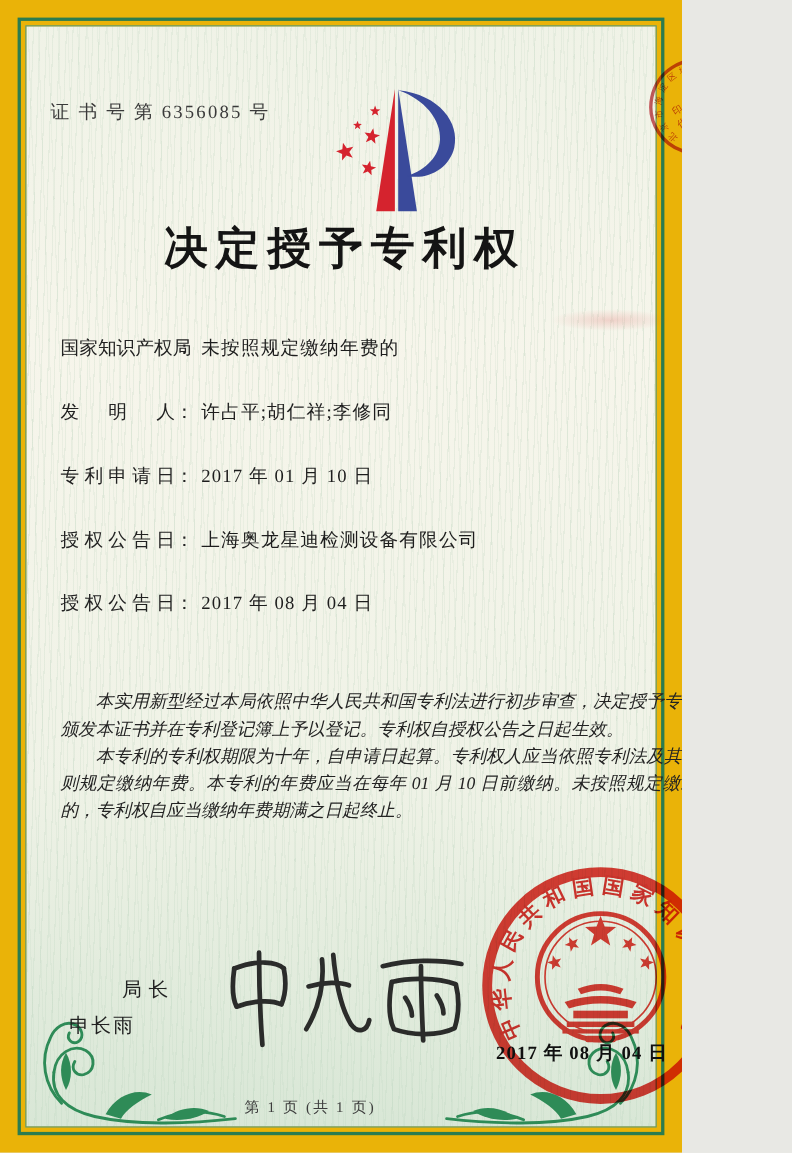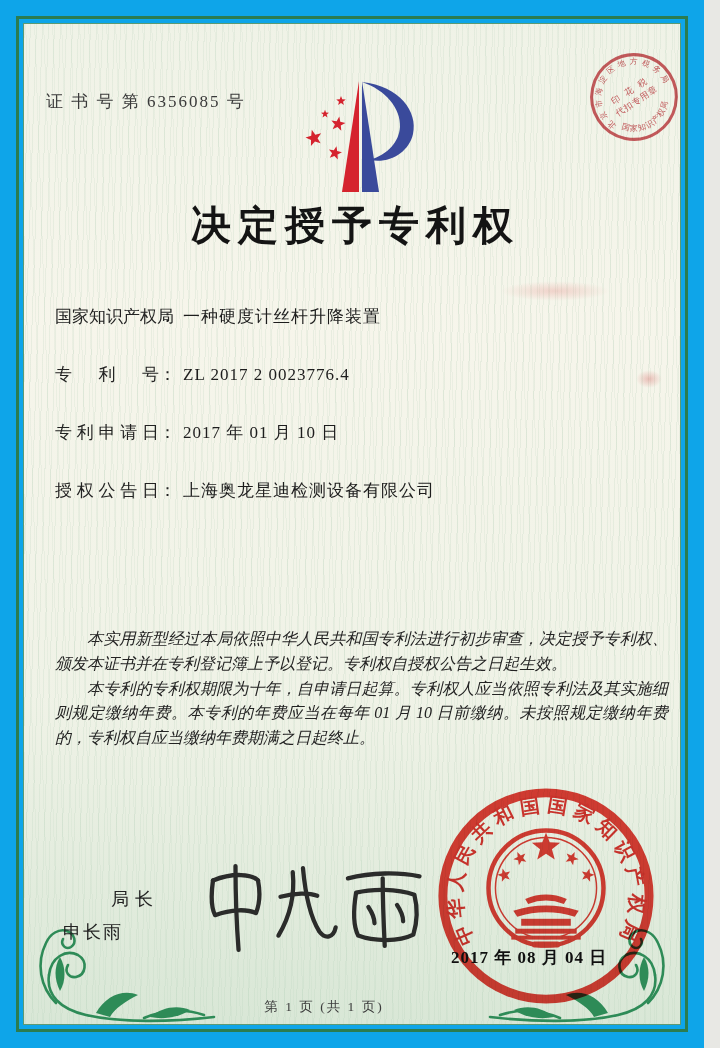--- a/index.html
+++ b/index.html
@@ -1,16 +1,16 @@
 <!DOCTYPE html>
 <html><head>
 <meta charset="utf-8">
 <style>
   html,body{margin:0;padding:0;background:#e8e8e4;}
-  .page{position:relative;width:704px;height:1048px;background:#0ea5e9;overflow:hidden;
+  .page{position:relative;width:620px;height:1048px;background:#eab308;overflow:hidden;
         font-family:"Liberation Serif","DejaVu Serif",serif;color:#222;}
   
   .frame-outer{position:absolute;inset:16px;border:3px solid #2b7c50;pointer-events:none;z-index:2;}
   .frame-inner{position:absolute;inset:23px;border:1px solid #5b9a74;pointer-events:none;z-index:2;}
   
   .paper{position:absolute;inset:24px;z-index:1;
     background:
       linear-gradient(180deg, rgba(210,230,212,.22) 0%, rgba(210,230,212,.04) 30%,
                       rgba(200,226,205,.18) 68%, rgba(182,214,190,.48) 100%),
       repeating-linear-gradient(92deg, rgba(120,170,135,.12) 0 1px, transparent 1px 6px),
@@ -99,30 +99,33 @@
     <use href="#st" transform="translate(43,38) scale(0.42)" fill="#d5232e"></use>
     <use href="#st" transform="translate(56,48) scale(0.75) rotate(10)" fill="#d5232e"></use>
     <use href="#st" transform="translate(32,62) scale(0.85) rotate(-15)" fill="#d5232e"></use>
     <use href="#st" transform="translate(53,77) scale(0.7) rotate(12)" fill="#d5232e"></use>
   </svg>
 
   <div class="title">决定授予专利权</div>
 
   <div class="fields">
     <div class="frow">
-      <span class="flabel">国家知识产权局</span><span class="fcolon">：</span><span class="fvalue">一种硬度计丝杆升降装置</span>
+      <span class="flabel">国家知识产权局</span><span class="fcolon">：</span><span class="fvalue">未按照规定缴纳年费的</span>
     </div>
     <div class="frow">
-      <span class="flabel">专利号</span><span class="fcolon">：</span><span class="fvalue">ZL 2017 2 0023776.4</span>
+      <span class="flabel">发明人</span><span class="fcolon">：</span><span class="fvalue">许占平;胡仁祥;李修同</span>
     </div>
     <div class="frow">
       <span class="flabel">专利申请日</span><span class="fcolon">：</span><span class="fvalue">2017 年 01 月 10 日</span>
     </div>
     <div class="frow">
       <span class="flabel">授权公告日</span><span class="fcolon">：</span><span class="fvalue">上海奥龙星迪检测设备有限公司</span>
+    </div>
+    <div class="frow">
+      <span class="flabel">授权公告日</span><span class="fcolon">：</span><span class="fvalue">2017 年 08 月 04 日</span>
     </div>
   </div>
 
   <div class="paras">
     <p>本实用新型经过本局依照中华人民共和国专利法进行初步审查，决定授予专利权、颁发本证书并在专利登记簿上予以登记。专利权自授权公告之日起生效。</p>
     <p>本专利的专利权期限为十年，自申请日起算。专利权人应当依照专利法及其实施细则规定缴纳年费。本专利的年费应当在每年 01 月 10 日前缴纳。未按照规定缴纳年费的，专利权自应当缴纳年费期满之日起终止。</p>
   </div>
 
   <div class="director-title">局长</div>
   <div class="director-name">申长雨</div>

